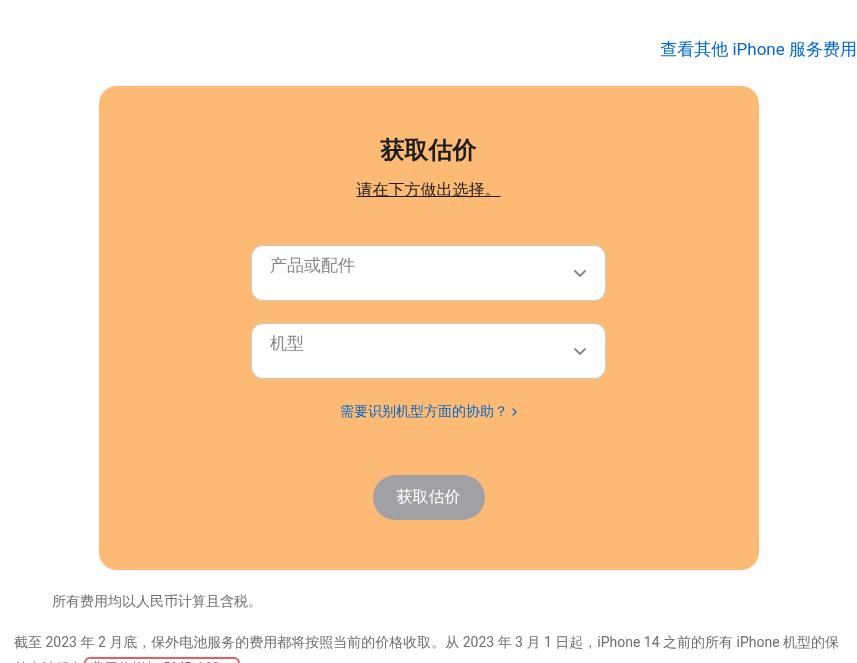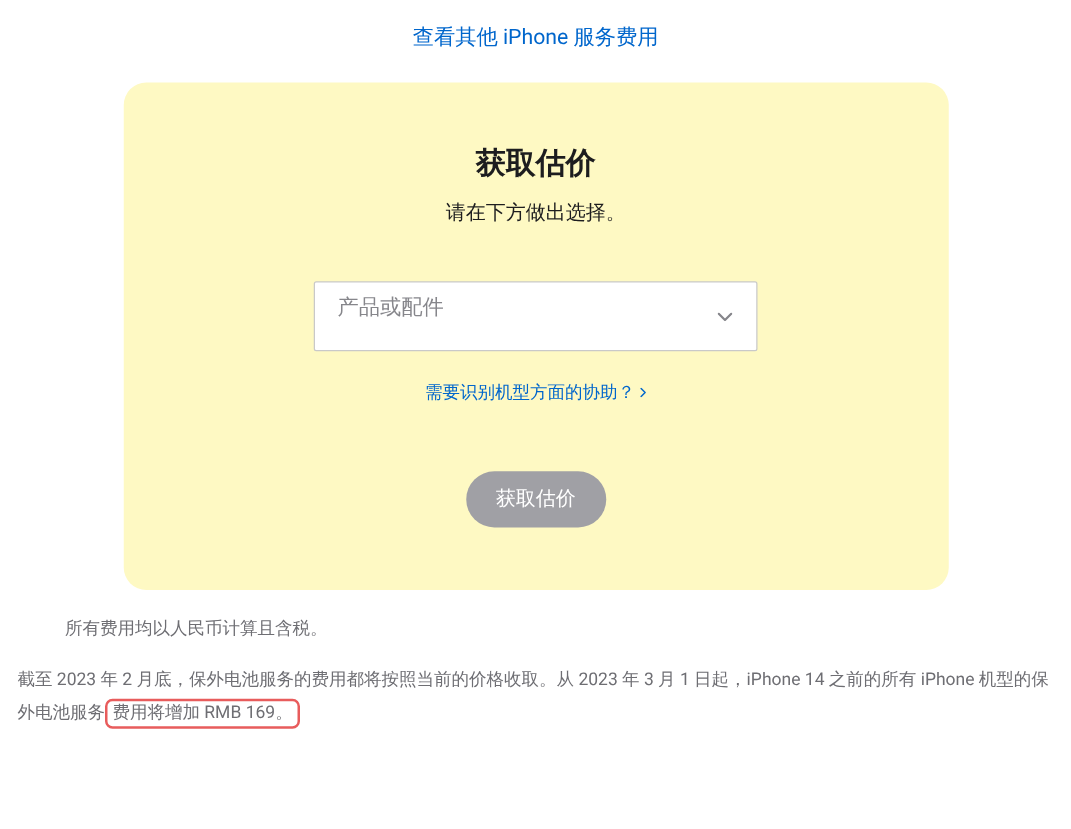--- a/index.html
+++ b/index.html
@@ -8,56 +8,57 @@
       box-sizing: border-box;
     }
     body {
       font-family: -apple-system, BlinkMacSystemFont, "Segoe UI", Roboto, Helvetica, Arial, sans-serif;
       background: #ffffff;
       width: 857px;
       height: 663px;
       overflow: hidden;
     }
     .top-link {
-      text-align: center;
-      padding: 18px 0 25px 0;
+      text-align: right;
+      padding: 38px 0 25px 0;
       color: #0066cc;
       font-size: 17px;
       cursor: pointer;
     }
     .card {
-      background: #fef9c3;
+      background: #fdba74;
       border-radius: 18px;
       width: 660px;
       margin: 0 auto;
       padding: 48px 40px 50px 40px;
       text-align: center;
     }
     .card-title {
       font-size: 24px;
       font-weight: 600;
       color: #1d1d1f;
       margin-bottom: 14px;
     }
     .card-subtitle {
       font-size: 16px;
       color: #1d1d1f;
       margin-bottom: 44px;
+      text-decoration: underline;
     }
     .select-wrapper {
       position: relative;
       width: 355px;
       margin: 0 auto 22px auto;
     }
     .select-box {
       width: 100%;
       height: 56px;
       background: #ffffff;
       border: 1px solid #c9c9c9;
-      border-radius: 2px;
+      border-radius: 12px;
       padding: 0 44px 16px 18px;
       font-size: 17px;
       color: #86868b;
       text-align: left;
       display: flex;
       align-items: center;
       cursor: pointer;
       position: relative;
     }
     .chevron {
@@ -132,20 +133,30 @@
     <div class="select-box">
       <span>产品或配件</span>
       <span class="chevron">
         <svg viewBox="0 0 12 7" fill="none" stroke="#86868b" stroke-width="1.8" stroke-linecap="round" stroke-linejoin="round">
           <polyline points="1,1 6,6 11,1"></polyline>
         </svg>
       </span>
     </div>
   </div>
 
+  <div class="select-wrapper">
+    <div class="select-box">
+      <span>机型</span>
+      <span class="chevron">
+        <svg viewBox="0 0 12 7" fill="none" stroke="#86868b" stroke-width="1.8" stroke-linecap="round" stroke-linejoin="round">
+          <polyline points="1,1 6,6 11,1"></polyline>
+        </svg>
+      </span>
+    </div>
+  </div>
 
   <div class="help-link">
     <span>需要识别机型方面的协助？</span>
     <span class="help-link-chevron">
       <svg viewBox="0 0 6 10" fill="none" stroke="#0066cc" stroke-width="1.5" stroke-linecap="round" stroke-linejoin="round">
         <polyline points="1,1 5,5 1,9"></polyline>
       </svg>
     </span>
   </div>
 

